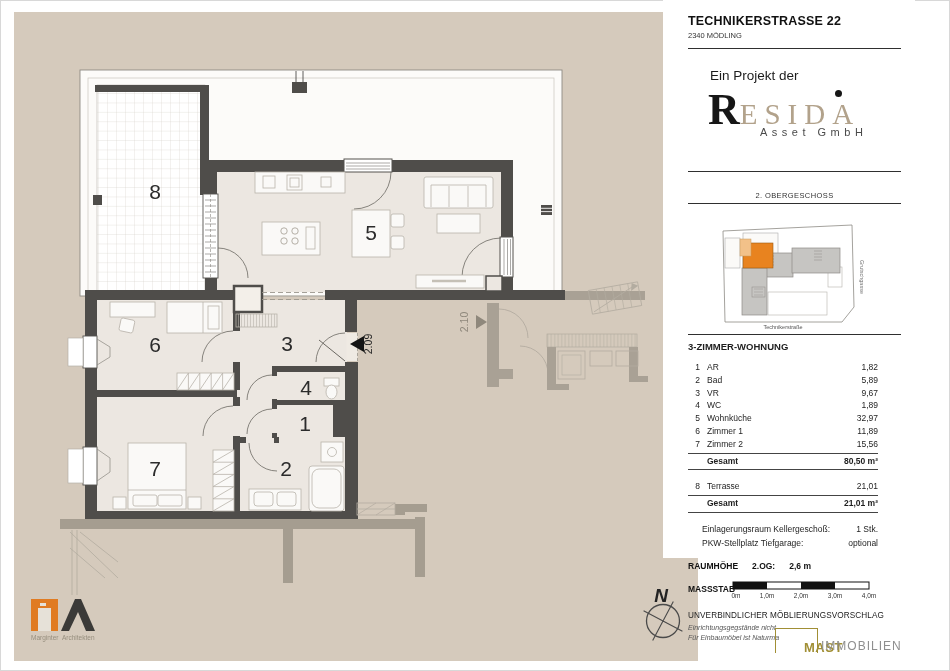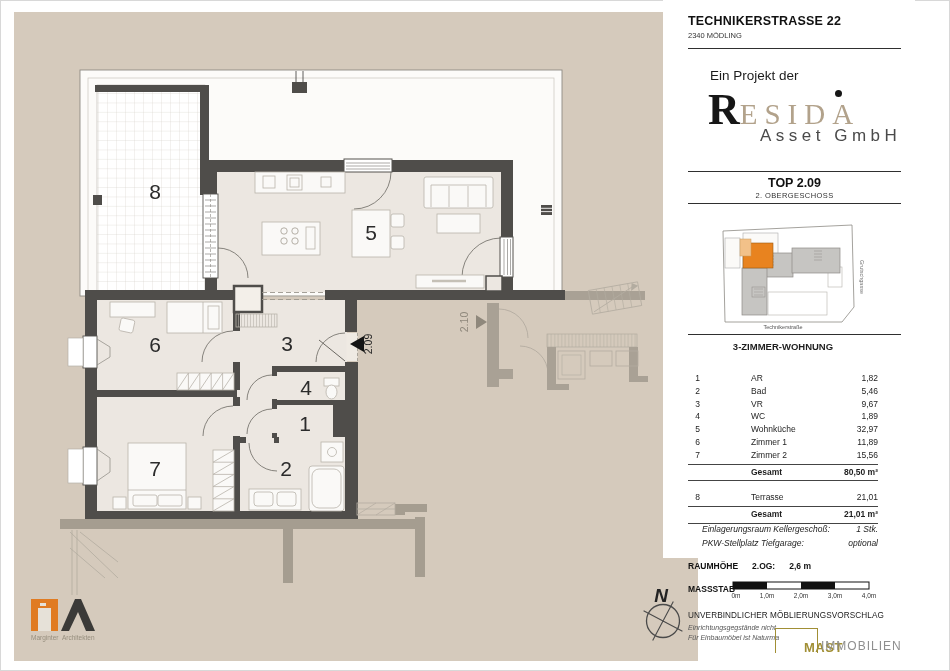--- a/index.html
+++ b/index.html
@@ -12,33 +12,33 @@
   .sidebar{position:absolute;left:663px;top:0;width:252px;height:558px;background:#fff;}
   .sb{position:absolute;}
   .rule{position:absolute;height:0;border-top:1.5px solid #2f2f2f;width:213px;left:25px;}
   .street{left:25px;top:14px;font-size:12.5px;font-weight:bold;color:#111;letter-spacing:.2px;}
   .city{left:25px;top:31px;font-size:7.5px;color:#333;}
   .tagline{left:47px;top:68px;font-size:13.5px;color:#1c1c1c;}
   .brand{left:45px;top:84px;width:170px;white-space:nowrap;}
   .brand .r{font-family:"Liberation Serif",serif;font-size:44px;font-weight:600;color:#161616;}
   .brand .esida{font-family:"Liberation Serif",serif;font-size:29px;color:#b2a28b;letter-spacing:7px;margin-top:8px;}
   .brand-dot{left:172px;top:90px;width:7px;height:7px;border-radius:50%;background:#161616;}
-  .subbrand{left:97px;top:126px;font-size:17px;letter-spacing:4.5px;color:#4a4a4a;}
+  .subbrand{left:97px;top:126px;font-size:11px;letter-spacing:4.5px;color:#4a4a4a;}
   .topno{left:25px;top:176px;width:213px;text-align:center;font-size:12.5px;font-weight:bold;color:#111;}
   .floor{left:25px;top:191px;width:213px;text-align:center;font-size:7.5px;color:#333;letter-spacing:.4px;}
   .listing{left:25px;top:341px;width:190px;font-size:8.5px;color:#1e1e1e;}
-  .lh{font-weight:bold;font-size:9.5px;margin-bottom:20px;text-align:center;}
+  .lh{font-weight:bold;font-size:9.5px;margin-bottom:9px;}
   .trow{display:flex;line-height:12.8px;}
   .tnum{width:12px;text-align:right;}
-  .tname{flex:1;padding-left:7px;margin-left:44px;}
+  .tname{flex:1;padding-left:7px;}
   .tval{text-align:right;}
   .tline{border-top:1px solid #444;margin:2px 0 1px 0;}
   .bold{font-weight:bold;}
   .gap{height:9px;}
-  .extras{left:25px;top:522px;width:190px;font-size:8.5px;color:#1e1e1e;font-style:italic;}
+  .extras{left:25px;top:522px;width:190px;font-size:8.5px;color:#1e1e1e;}
   .erow{display:flex;line-height:14px;}
   .elab{padding-left:14px;flex:1;}
   .rheight{left:25px;top:561px;font-size:8.5px;font-weight:bold;color:#111;}
   .rheight span{margin-right:14px;text-align:center;}
   .mass-label{left:25px;top:584px;font-size:8.5px;font-weight:bold;color:#111;}
   .mass-svg{left:68px;top:580px;}
   .disc1{left:25px;top:611px;font-size:8.2px;color:#222;letter-spacing:.1px;}
   .disc-it{left:25px;top:623px;font-size:7px;font-style:italic;color:#555;line-height:9.5px;}
   .mastbox{left:112px;top:628px;width:41px;height:24px;border:1.5px solid #a18f35;border-bottom:none;}
   .mast{left:114px;top:640px;font-size:13px;font-weight:bold;color:#a18f35;letter-spacing:.5px;margin-left:27px;}
@@ -283,21 +283,20 @@
   <div class="sb street">TECHNIKERSTRASSE 22</div>
   <div class="sb city">2340 MÖDLING</div>
   <div class="rule" style="top:48px"></div>
 
   <div class="sb tagline">Ein Projekt der</div>
   <div class="sb brand"><span class="r">R</span><span class="esida">ESIDA</span></div>
   <div class="sb brand-dot"></div>
   <div class="sb subbrand">Asset GmbH</div>
 
   <div class="rule" style="top:171px"></div>
-  <div class="sb topno">TOP 2.09</div>
   <div class="sb floor">2. OBERGESCHOSS</div>
   <div class="rule" style="top:203px"></div>
 
   <svg class="sb" style="left:25px;top:207px" width="190" height="126" viewBox="0 0 190 126">
     <polygon points="35,24 164,18 166,100 154,115 37,115" fill="none" stroke="#8d8a84" stroke-width="0.8"></polygon>
     <rect x="37" y="31" width="15" height="30" fill="#fbfaf8" stroke="#aaa" stroke-width="0.6"></rect>
     <rect x="55" y="26" width="35" height="35" fill="#fbfaf8" stroke="#aaa" stroke-width="0.6"></rect>
     <rect x="80" y="85" width="59" height="23" fill="none" stroke="#b5b2ac" stroke-width="0.6"></rect>
     <rect x="140" y="60" width="14" height="20" fill="none" stroke="#b5b2ac" stroke-width="0.6"></rect>
     <rect x="74" y="46" width="31" height="24" fill="#c6c5c2" stroke="#8e8b86" stroke-width="0.7"></rect>
@@ -317,21 +316,21 @@
   <div class="sb listing">
     <div class="lh">3-ZIMMER-WOHNUNG</div>
     <div class="trow">
         <span class="tnum">1</span>
         <span class="tname">AR</span>
         <span class="tval">1,82</span>
       </div>
     <div class="trow">
         <span class="tnum">2</span>
         <span class="tname">Bad</span>
-        <span class="tval">5,46</span>
+        <span class="tval">5,89</span>
       </div>
     <div class="trow">
         <span class="tnum">3</span>
         <span class="tname">VR</span>
         <span class="tval">9,67</span>
       </div>
     <div class="trow">
         <span class="tnum">4</span>
         <span class="tname">WC</span>
         <span class="tval">1,89</span>

